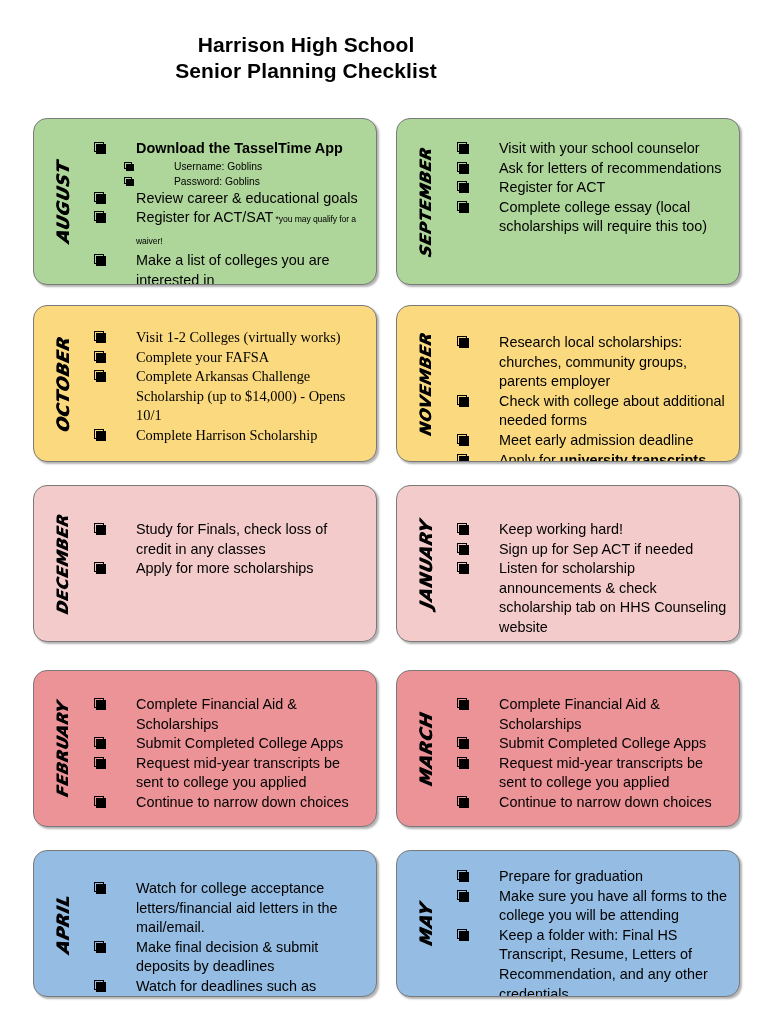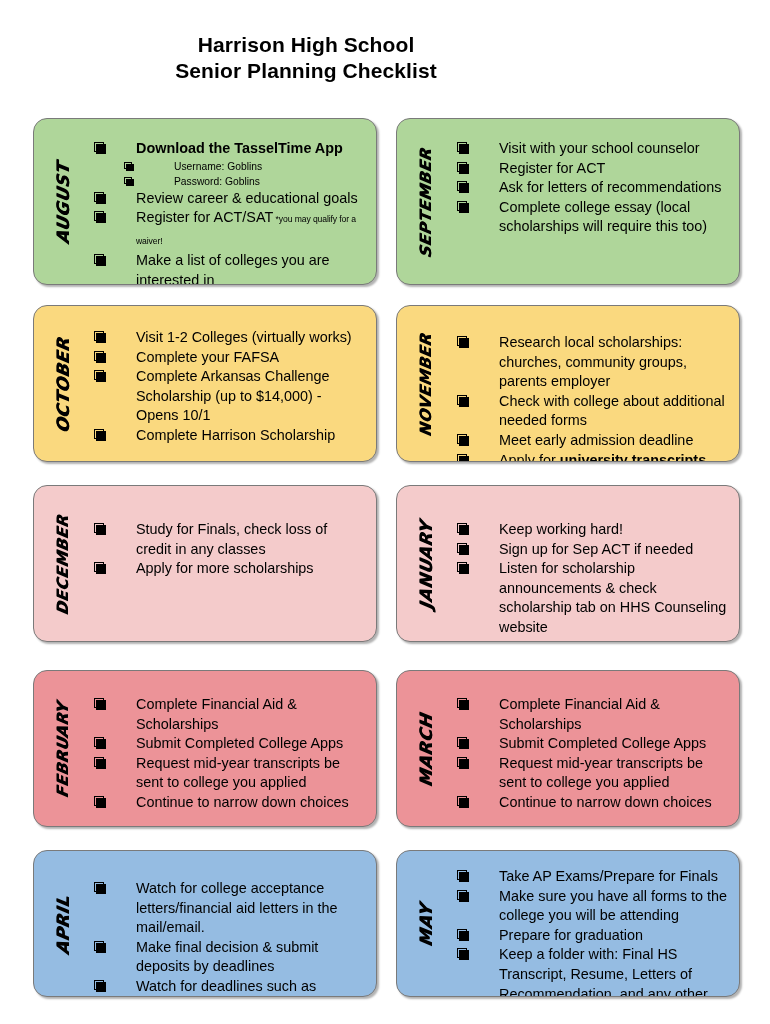--- a/index.html
+++ b/index.html
@@ -204,39 +204,39 @@
         </div>
         <div class="content" style="top: 20px; left: 60px; width: 270px; bottom: auto;">
           <ul class="items">
             <li class="item"><span class="box">
                 <i class="shadow"></i>
                 <i class="face"></i>
               </span><span>Visit with your school counselor</span></li>
             <li class="item"><span class="box">
                 <i class="shadow"></i>
                 <i class="face"></i>
+              </span><span>Ask for letters of recommendations</span></li>
+            <li class="item"><span class="box">
+                <i class="shadow"></i>
+                <i class="face"></i>
               </span><span>Register for ACT</span></li>
-            <li class="item"><span class="box">
-                <i class="shadow"></i>
-                <i class="face"></i>
-              </span><span>Ask for letters of recommendations</span></li>
             <li class="item"><span class="box">
                 <i class="shadow"></i>
                 <i class="face"></i>
               </span><span>Complete college essay (local scholarships will require this too)</span></li>
           </ul>
         </div>
       </div>
     </div>
     <div class="row" style="position: absolute; top: 187px; left: 0px; width: 707px; height: 157px;">
       <div class="card left" style="top: 0px; height: 157px; background: rgb(250, 217, 127); border-color: rgb(122, 122, 122);">
         <div class="month-label">
           <span>OCTOBER</span>
         </div>
-        <div class="content" style="top: 22px; left: 60px; width: 270px; bottom: auto;">
+        <div class="content" style="top: 22px; left: 60px; width: 270px; bottom: auto; font-family: Liberation Serif, serif;">
           <ul class="items">
             <li class="item"><span class="box">
                 <i class="shadow"></i>
                 <i class="face"></i>
               </span><span>Visit 1-2 Colleges (virtually works)</span></li>
             <li class="item"><span class="box">
                 <i class="shadow"></i>
                 <i class="face"></i>
               </span><span>Complete your FAFSA</span></li>
             <li class="item"><span class="box">
@@ -395,29 +395,29 @@
       </div>
       <div class="card right" style="top: 0px; height: 147px; background: rgb(149, 188, 226); border-color: rgb(122, 122, 122);">
         <div class="month-label">
           <span>MAY</span>
         </div>
         <div class="content" style="top: 16px; left: 60px; width: 270px; bottom: auto;">
           <ul class="items">
             <li class="item"><span class="box">
                 <i class="shadow"></i>
                 <i class="face"></i>
-              </span><span>Take AP Exams/Prepare for Finals</span></li>
+              </span></li>
+            <li class="item"><span class="box">
+                <i class="shadow"></i>
+                <i class="face"></i>
+              </span><span>Prepare for graduation</span></li>
             <li class="item"><span class="box">
                 <i class="shadow"></i>
                 <i class="face"></i>
               </span><span>Make sure you have all forms to the college you will be attending</span></li>
-            <li class="item"><span class="box">
-                <i class="shadow"></i>
-                <i class="face"></i>
-              </span><span>Prepare for graduation</span></li>
             <li class="item"><span class="box">
                 <i class="shadow"></i>
                 <i class="face"></i>
               </span><span>Keep a folder with: Final HS Transcript, Resume, Letters of Recommendation, and any other credentials.</span></li>
           </ul>
         </div>
       </div>
     </div>
   </div>
 

